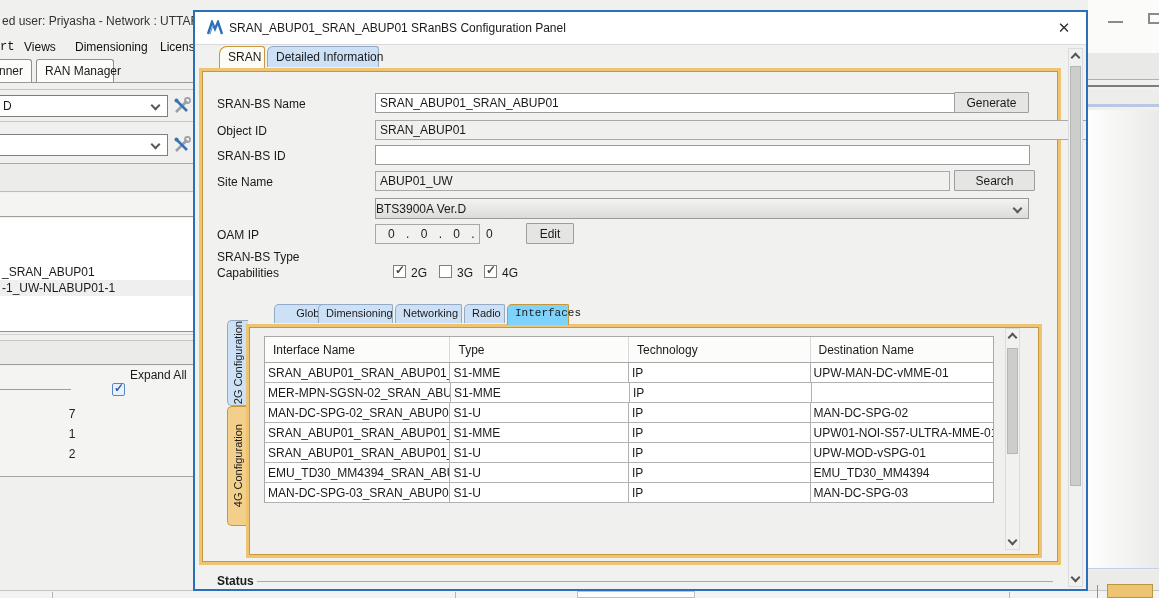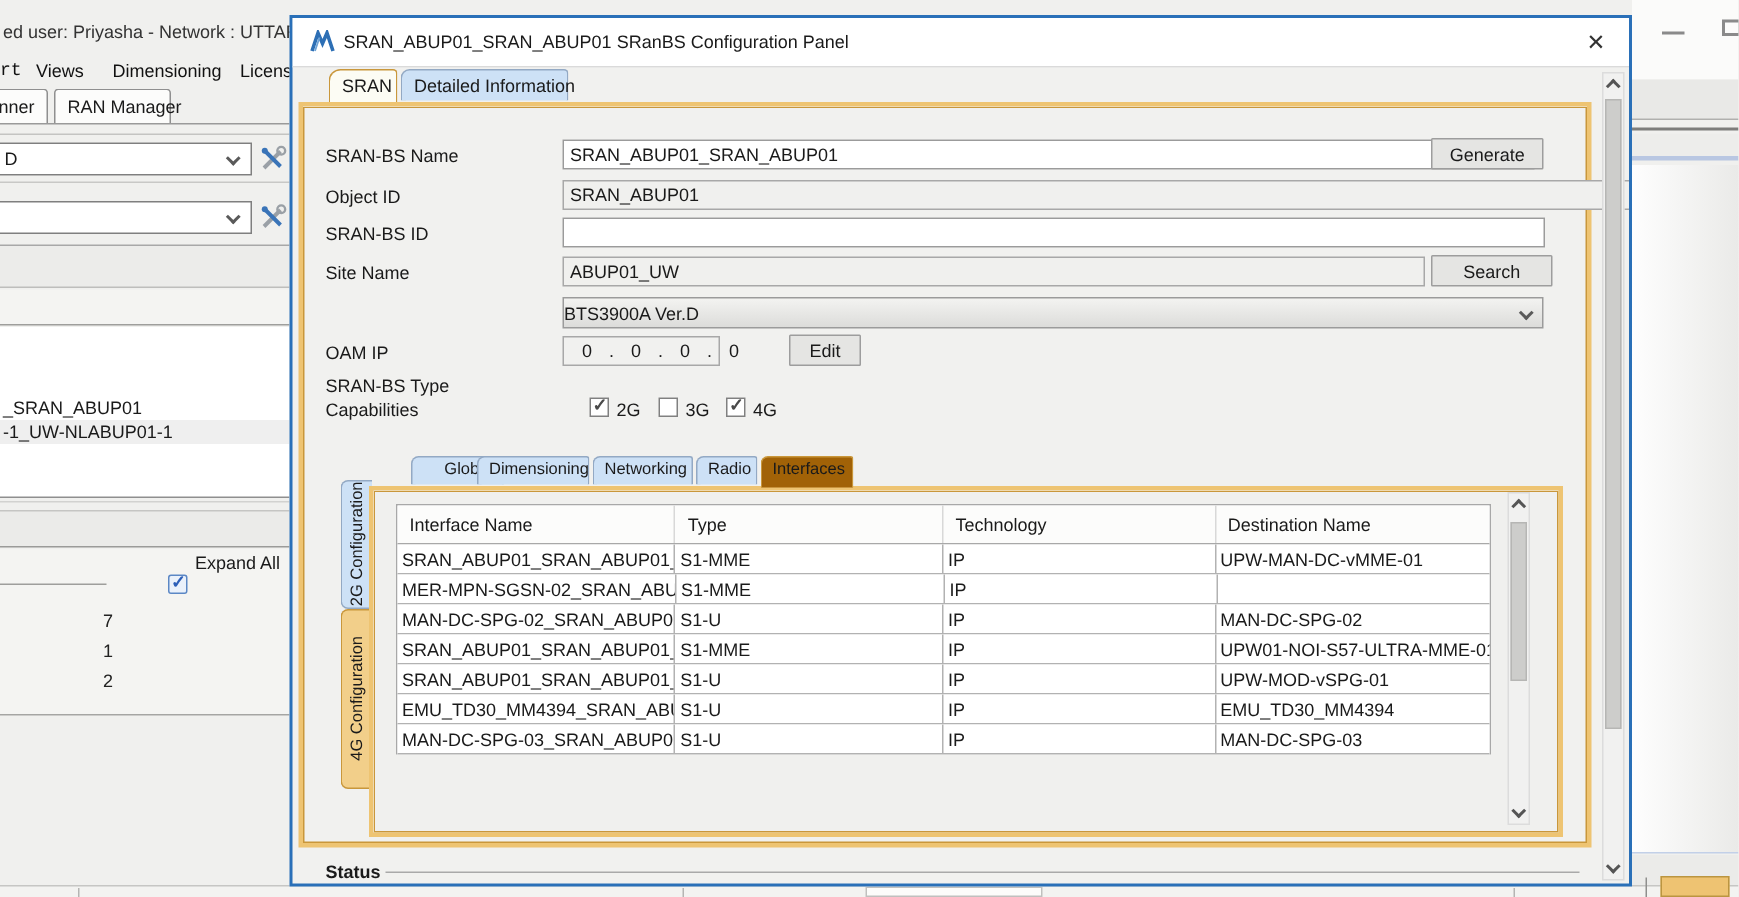--- a/index.html
+++ b/index.html
@@ -61,21 +61,21 @@
   .dropdown .chev { position:absolute; right:7px; top:6px; }
   .ipfield { position:absolute; height:20px; border:1px solid #a8a8a8; background:#f1f1ef;
              padding:2px 0 0 12px; letter-spacing:1px; word-spacing:6px; white-space:nowrap; }
   .cap-label { position:absolute; padding-left:18px; white-space:nowrap; }
 
   
   #cfg-panel { position:absolute; left:51px; top:292px; width:796px; height:254px; }
   .ctab { position:absolute; top:0; height:19px; padding:2px 7px 0 7px; background:#cde1f6;
           border:1px solid #93a9c4; border-bottom:none; border-radius:5px 2px 0 0; white-space:nowrap;
           font-size:11px; }
-  .ctab.active { background:#a16207; border-color:#c9973b; height:21px; z-index:4; }
+  .ctab.active { background:#7dd3fc; border-color:#c9973b; height:21px; z-index:4;font-family:Liberation Mono, monospace; }
   #cfg-box { position:absolute; left:0; top:20px; width:796px; height:234px;
              border:3px solid #eec472; box-shadow:inset 0 0 0 1px #c9973b; background:#f0f0ee; }
   .vtab { position:absolute; left:-19px; width:21px; border:1px solid #93a9c4; border-right:none;
           background:#cde1f6; border-radius:5px 0 0 5px; display:flex; align-items:center;
           justify-content:center; font-size:11px; }
   .vtab.active { background:#f2cf8a; border-color:#c9973b; }
   .vtab span { writing-mode:vertical-rl; transform:rotate(180deg); white-space:nowrap; }
 
   
   #if-table { position:absolute; left:15px; top:9px; width:730px; background:#fff;

